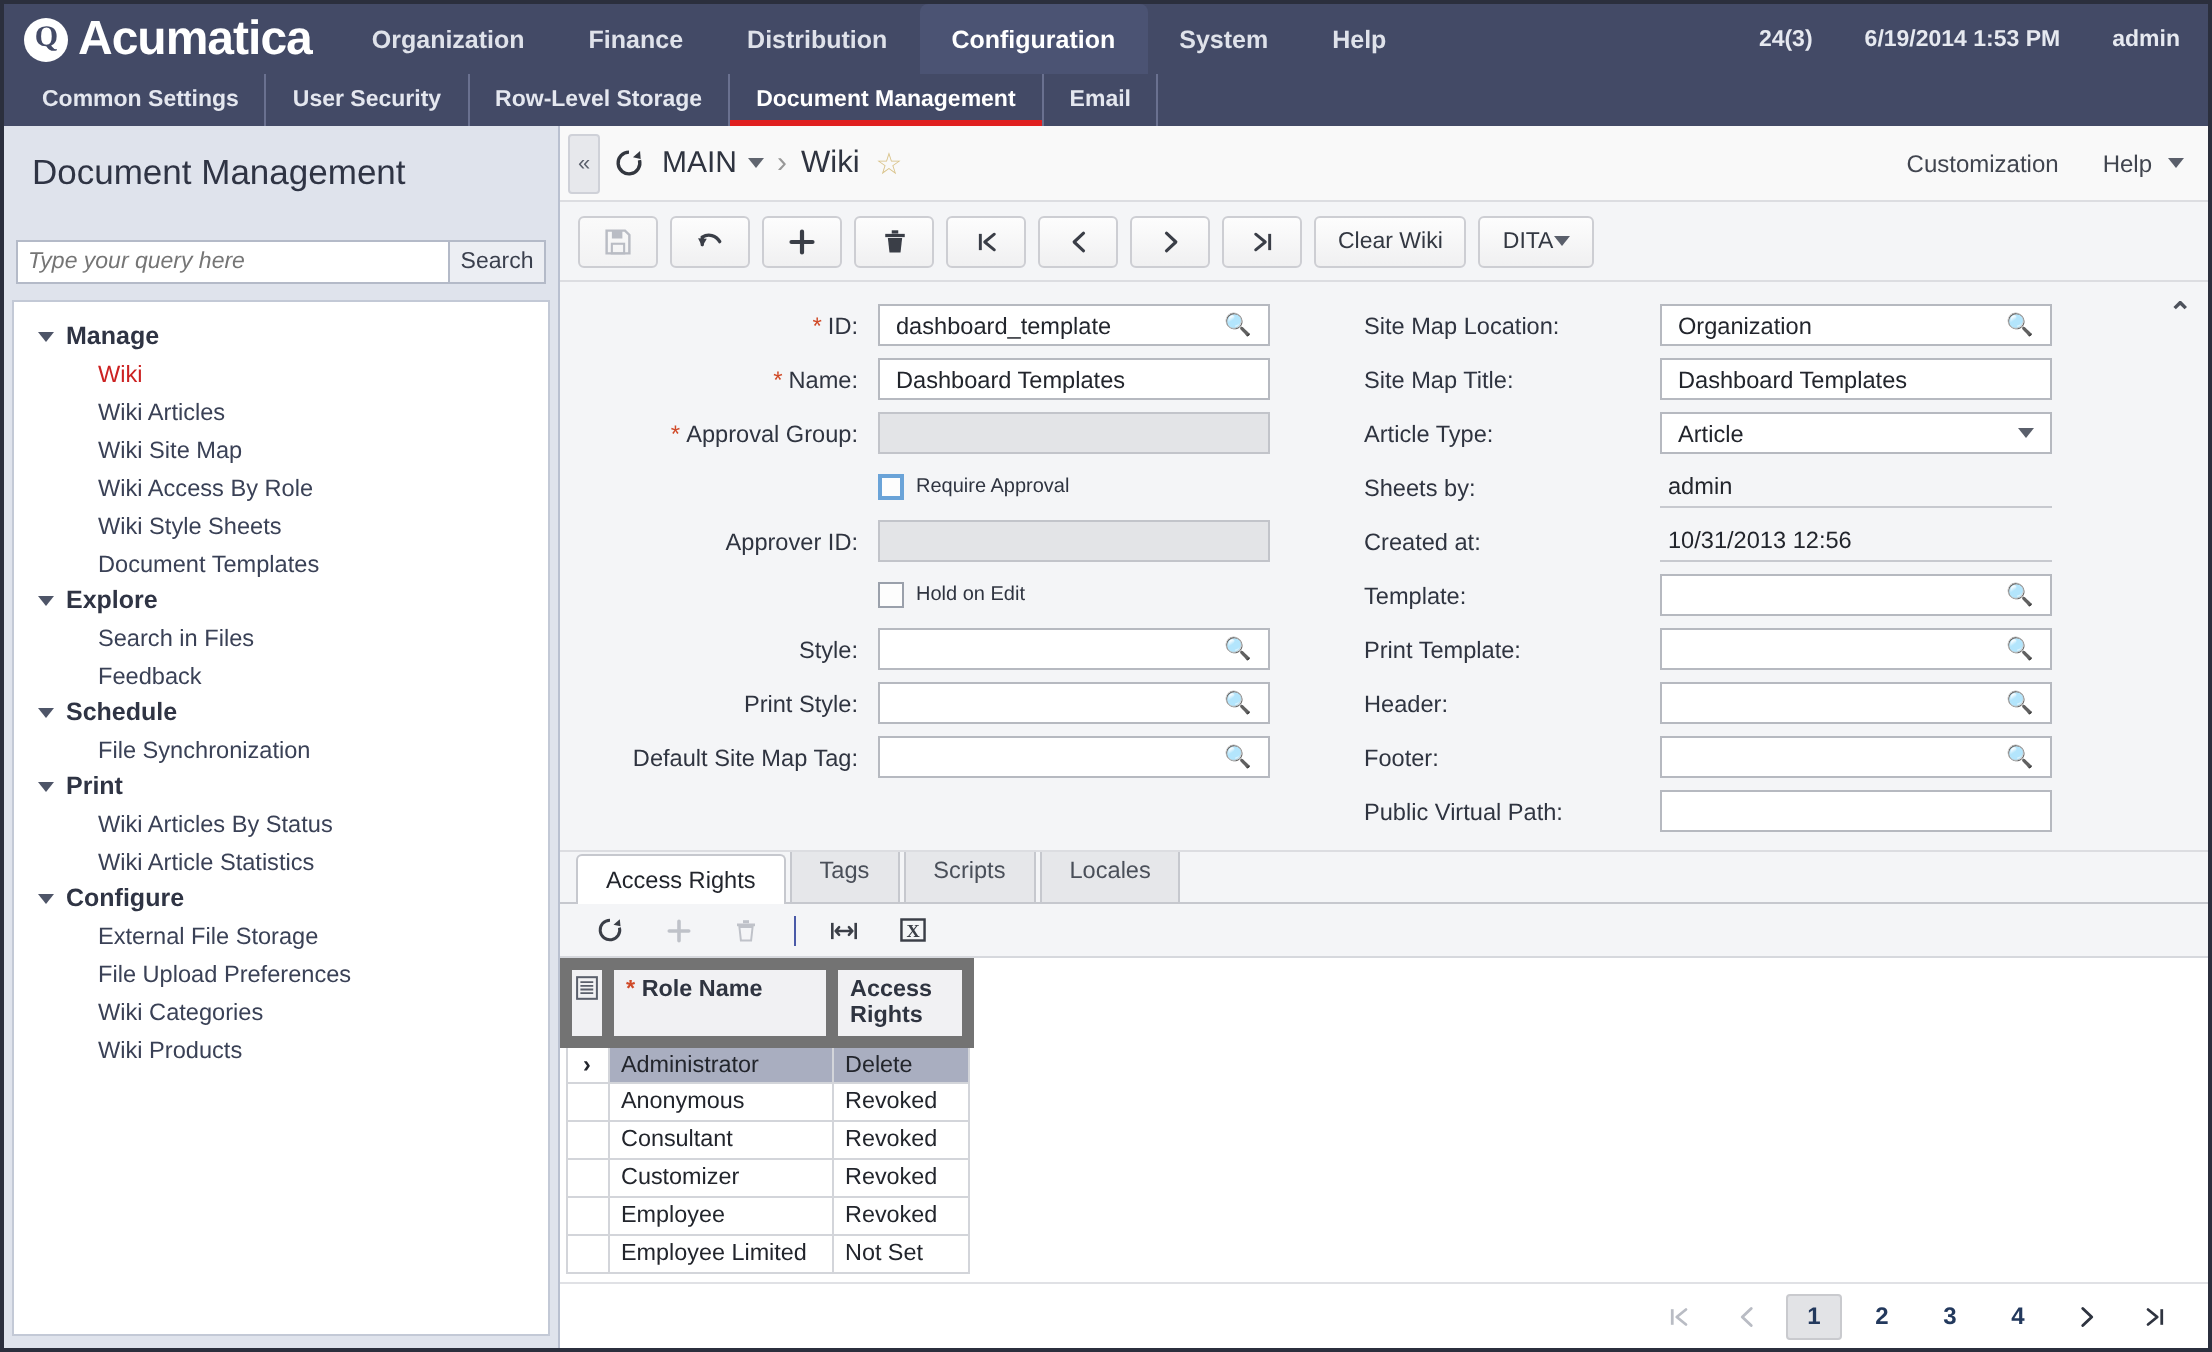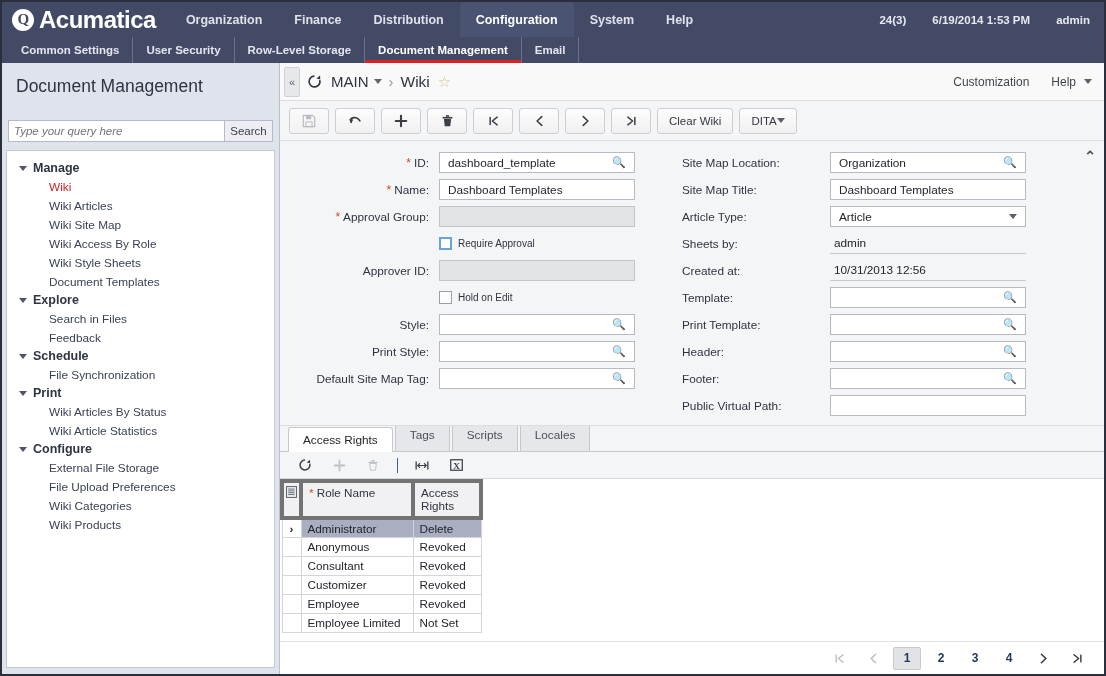--- a/index.html
+++ b/index.html
@@ -273,22 +273,22 @@
     width: 34px; height: 24px; display: flex; align-items: center;
     justify-content: center; cursor: pointer; color: #3a3e47; font-size: 14px;
   }
   .gbtn.disabled { color: #bfc2c9; }
   .gsep { width: 1px; height: 15px; background: #4a5aa8; margin: 0 7px; }
 
   
   .gridwrap { flex: 1; background: #fff; min-height: 0; overflow: hidden; }
   table.grid { border-collapse: collapse; font-size: 11.7px; }
   table.grid th {
-    background: #f1f1f3; border: 4px solid #737373;
-    font-weight: normal; color: #2f3440; text-align: left;
+    background: #f1f1f3; border: 6px solid #737373;
+    font-weight: bold; color: #2f3440; text-align: left;
     padding: 3px 6px; vertical-align: top; line-height: 1.15;
   }
   table.grid th.c0 { width: 16px; padding: 3px 2px; text-align: center; }
   table.grid th.c1 { width: 112px; }
   table.grid th.c2 { width: 68px; }
   table.grid td {
     border: 1px solid #d3d5da; padding: 2px 6px; color: #22252c;
     height: 19px;
   }
   table.grid td.c0 {

